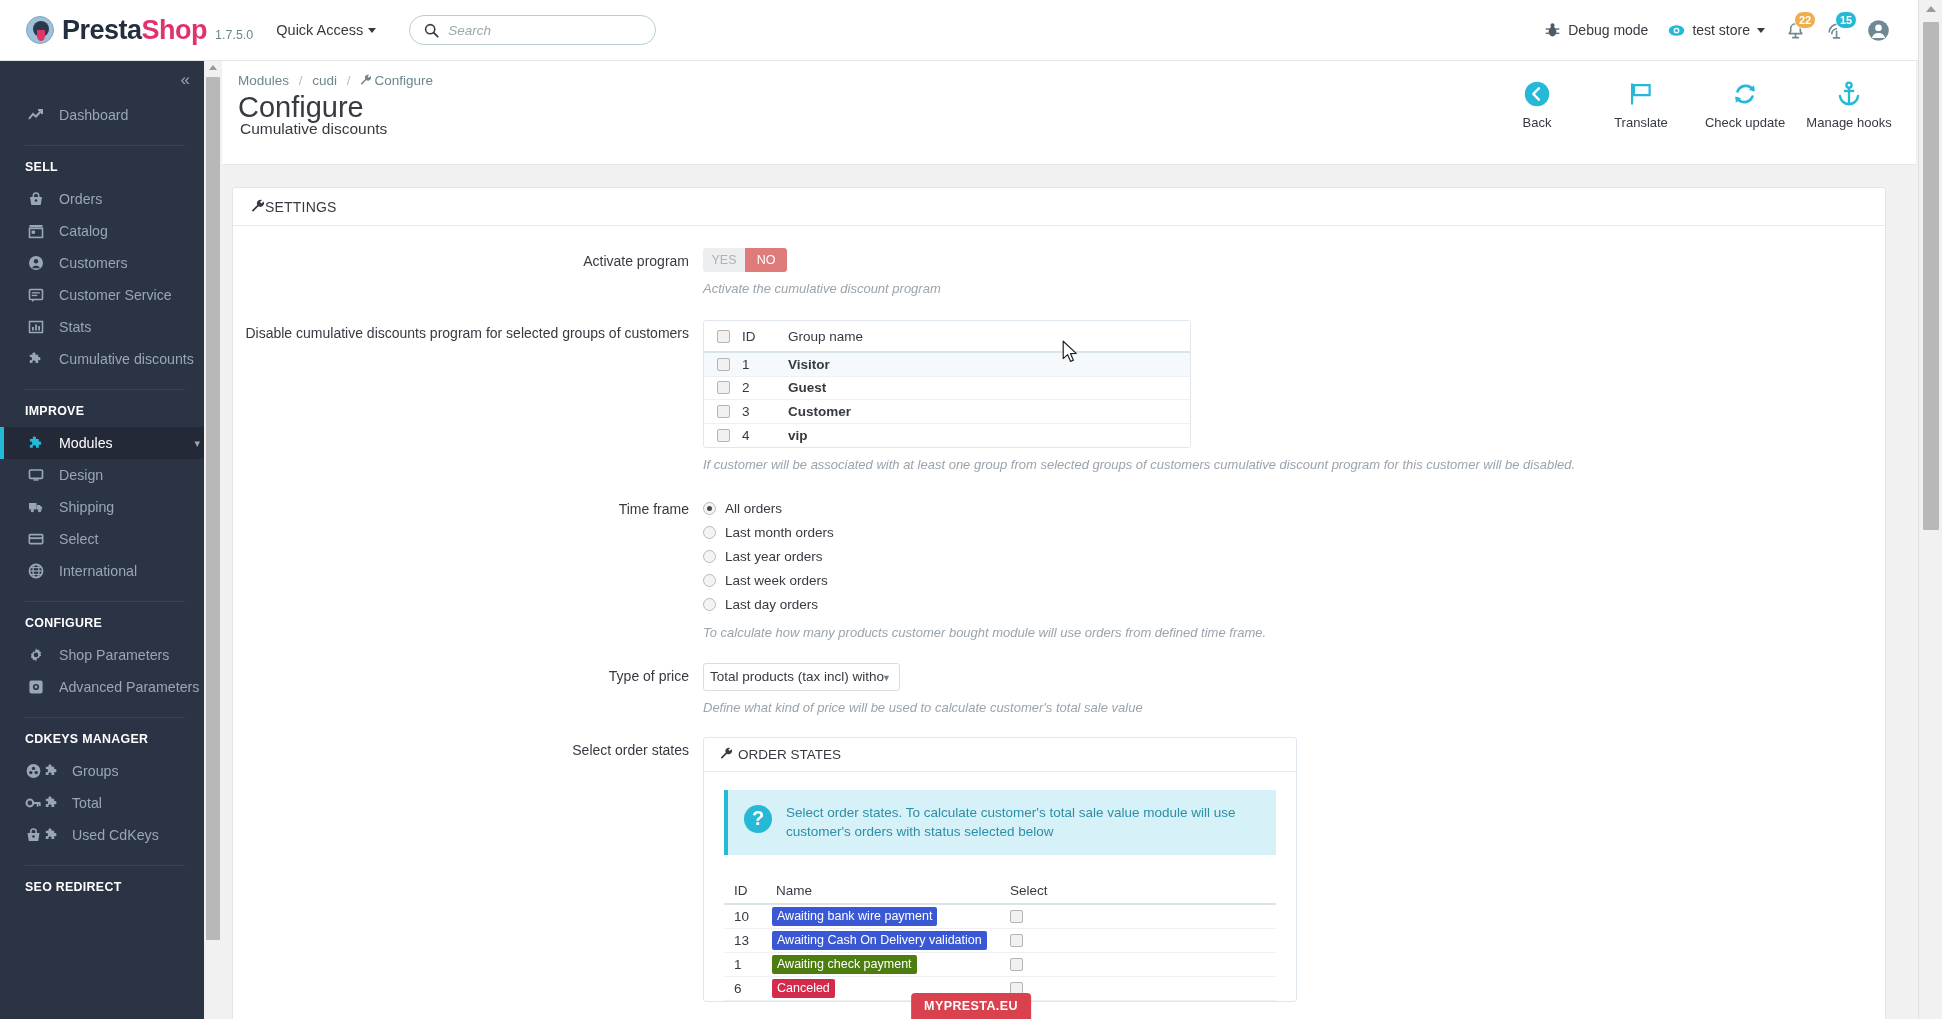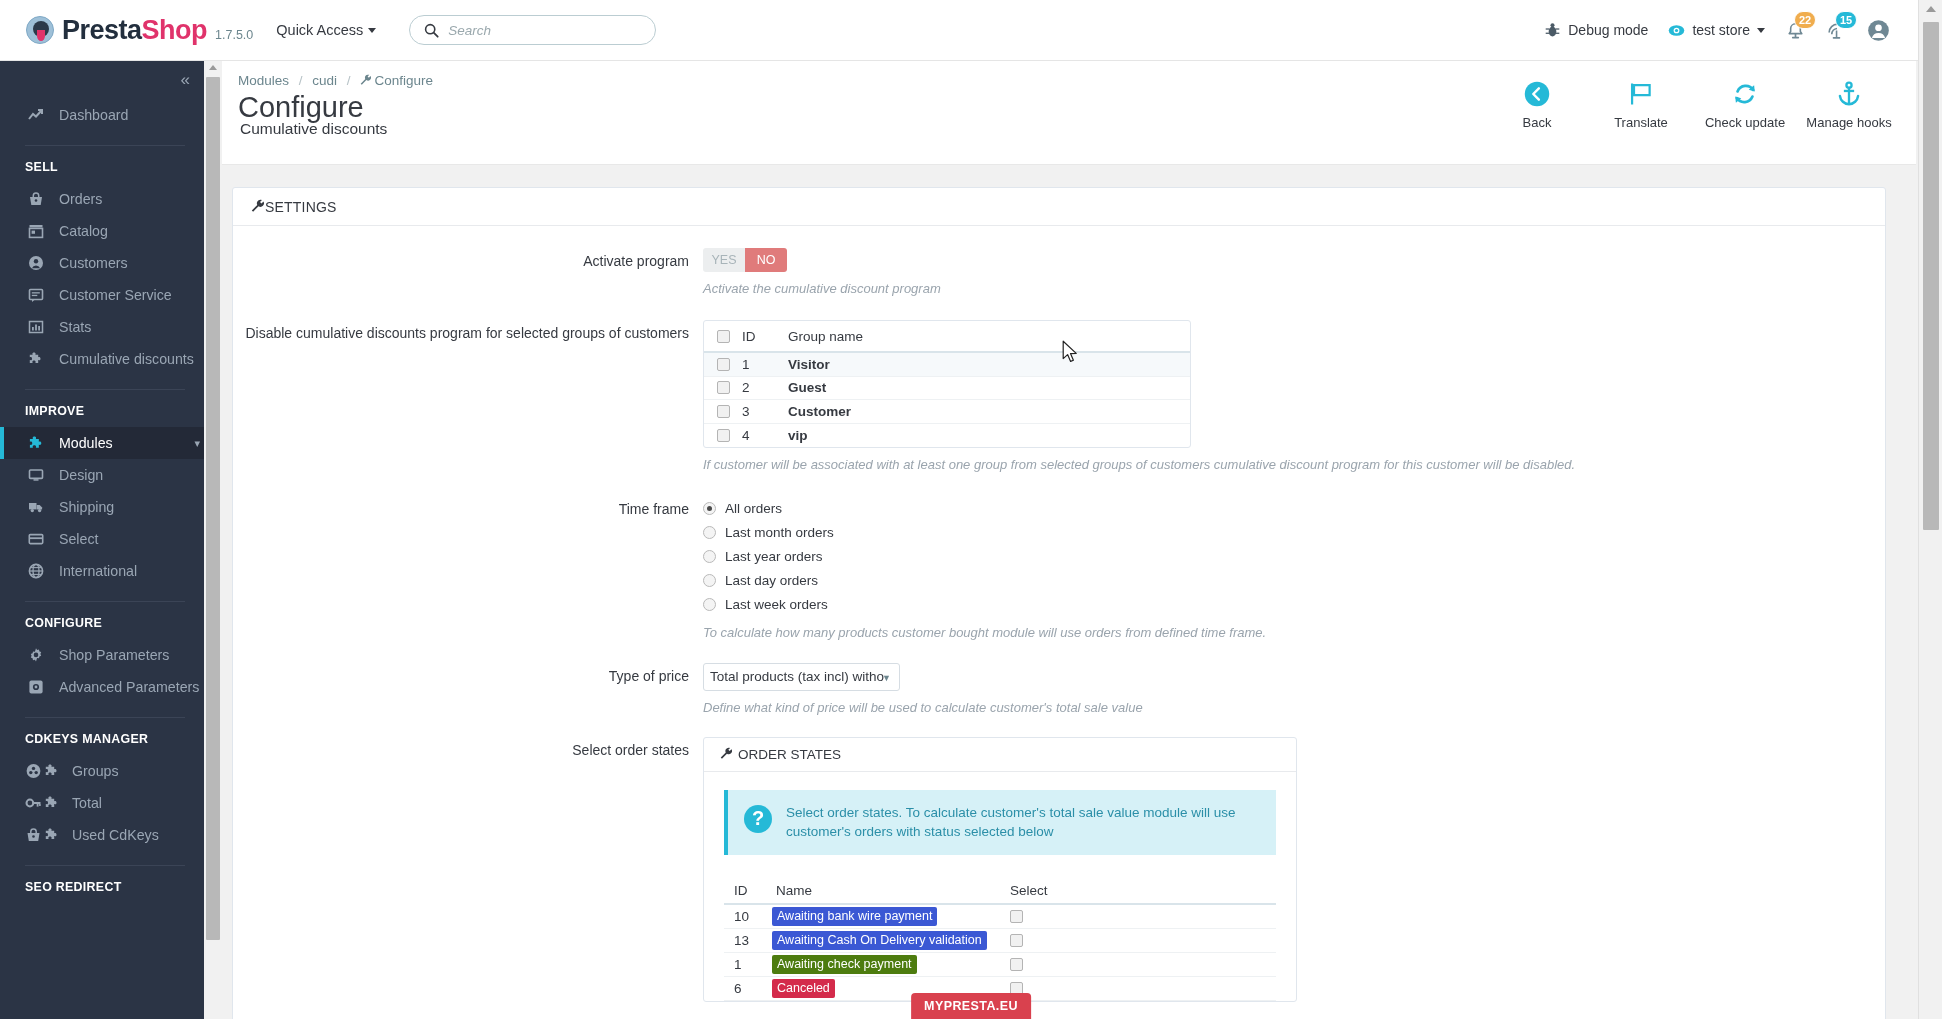--- a/index.html
+++ b/index.html
@@ -665,25 +665,25 @@
             <div class="radio-line">
               <input type="radio" class="rb" name="tf" style="">
               <span>Last month orders</span>
             </div>
             <div class="radio-line">
               <input type="radio" class="rb" name="tf" style="">
               <span>Last year orders</span>
             </div>
             <div class="radio-line">
               <input type="radio" class="rb" name="tf" style="">
-              <span>Last day orders</span>
+              <span>Last week orders</span>
             </div>
             <div class="radio-line">
               <input type="radio" class="rb" name="tf" style="">
-              <span>Last week orders</span>
+              <span>Last day orders</span>
             </div>
             <div class="help-text">To calculate how many products customer bought module will use orders from defined time frame.</div>
           </div>
         </div>
 
         <div style="height:16px"></div>
 
         <div class="form-row">
           <div class="form-label">Type of price</div>
           <div class="form-ctl">

